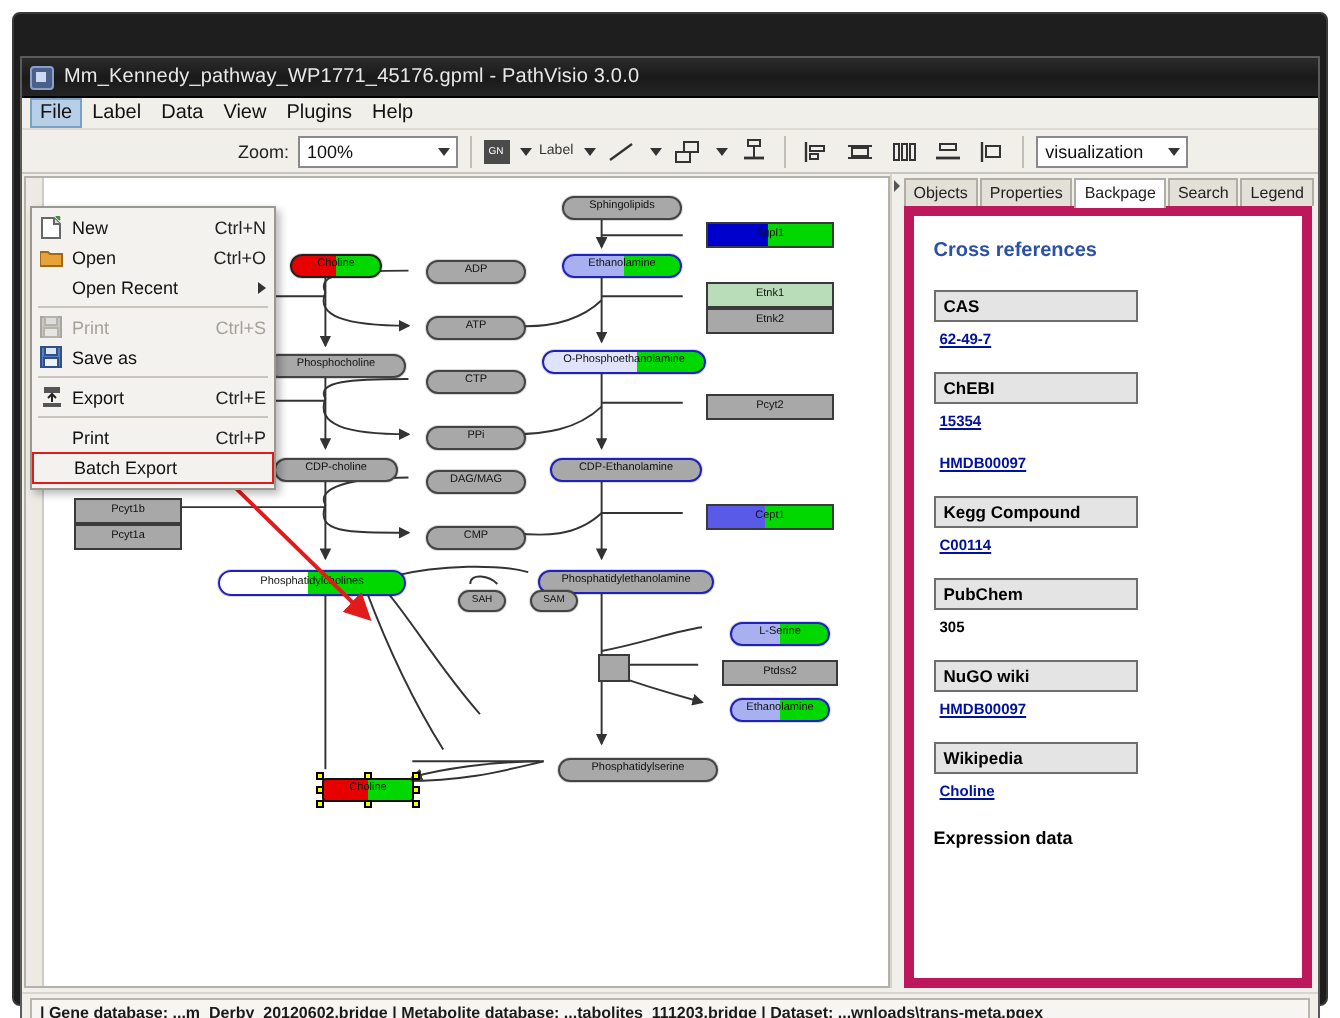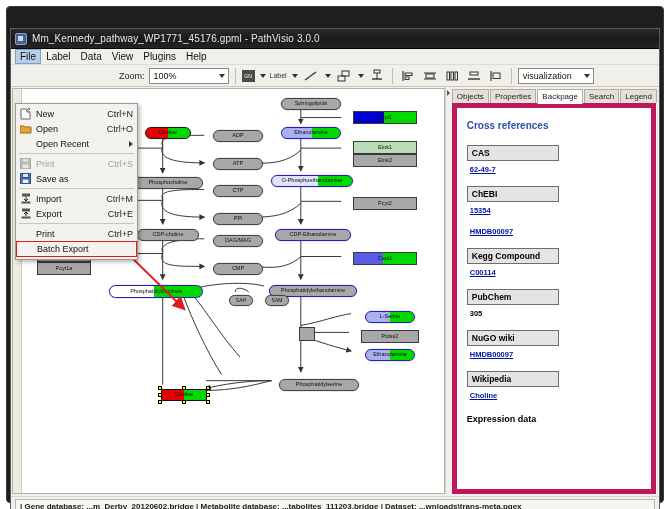--- a/index.html
+++ b/index.html
@@ -277,21 +277,21 @@
     font-weight: bold;
     font-size: 10px;
     margin: 4px 0 14px 0;
   }
   .xref-head {
     background: #e4e4e4;
     border: 1px solid #6e6e6e;
     font-weight: bold;
     font-size: 8.5px;
     padding: 2px 4px;
-    width: 92px;
+    width: 102px;
     margin-bottom: 4px;
     color: #000;
   }
   .xref-val {
     font-size: 7.5px;
     margin: 0 0 12px 3px;
     color: #00119e;
     text-decoration: underline;
     font-weight: bold;
     display: inline-block;
@@ -730,31 +730,20 @@
               </svg>
         </span>
         <span class="dd-lbl">Save as</span>
         <span class="dd-acc"></span>
       </div>
       <div class="dd-sep"></div>
       <div class="dd-row">
         <span class="dd-ico">
           <svg width="10" height="11" viewBox="0 0 10 11">
                 <rect x="1" y="0.5" width="8" height="3" fill="#555"></rect>
-                <path d="M5,3.5 v4 M3,6 l2,2 l2,-2" stroke="#222" fill="none"></path>
-                <rect x="0.5" y="8.5" width="9" height="2" fill="#555"></rect>
-              </svg>
-        </span>
-        <span class="dd-lbl">Import</span>
-        <span class="dd-acc">Ctrl+M</span>
-      </div>
-      <div class="dd-row">
-        <span class="dd-ico">
-          <svg width="10" height="11" viewBox="0 0 10 11">
-                <rect x="1" y="0.5" width="8" height="3" fill="#555"></rect>
                 <path d="M5,8 v-4 M3,6 l2,-2 l2,2" stroke="#222" fill="none"></path>
                 <rect x="0.5" y="8.5" width="9" height="2" fill="#555"></rect>
               </svg>
         </span>
         <span class="dd-lbl">Export</span>
         <span class="dd-acc">Ctrl+E</span>
       </div>
       <div class="dd-sep"></div>
       <div class="dd-row">
         <span class="dd-ico"></span>

